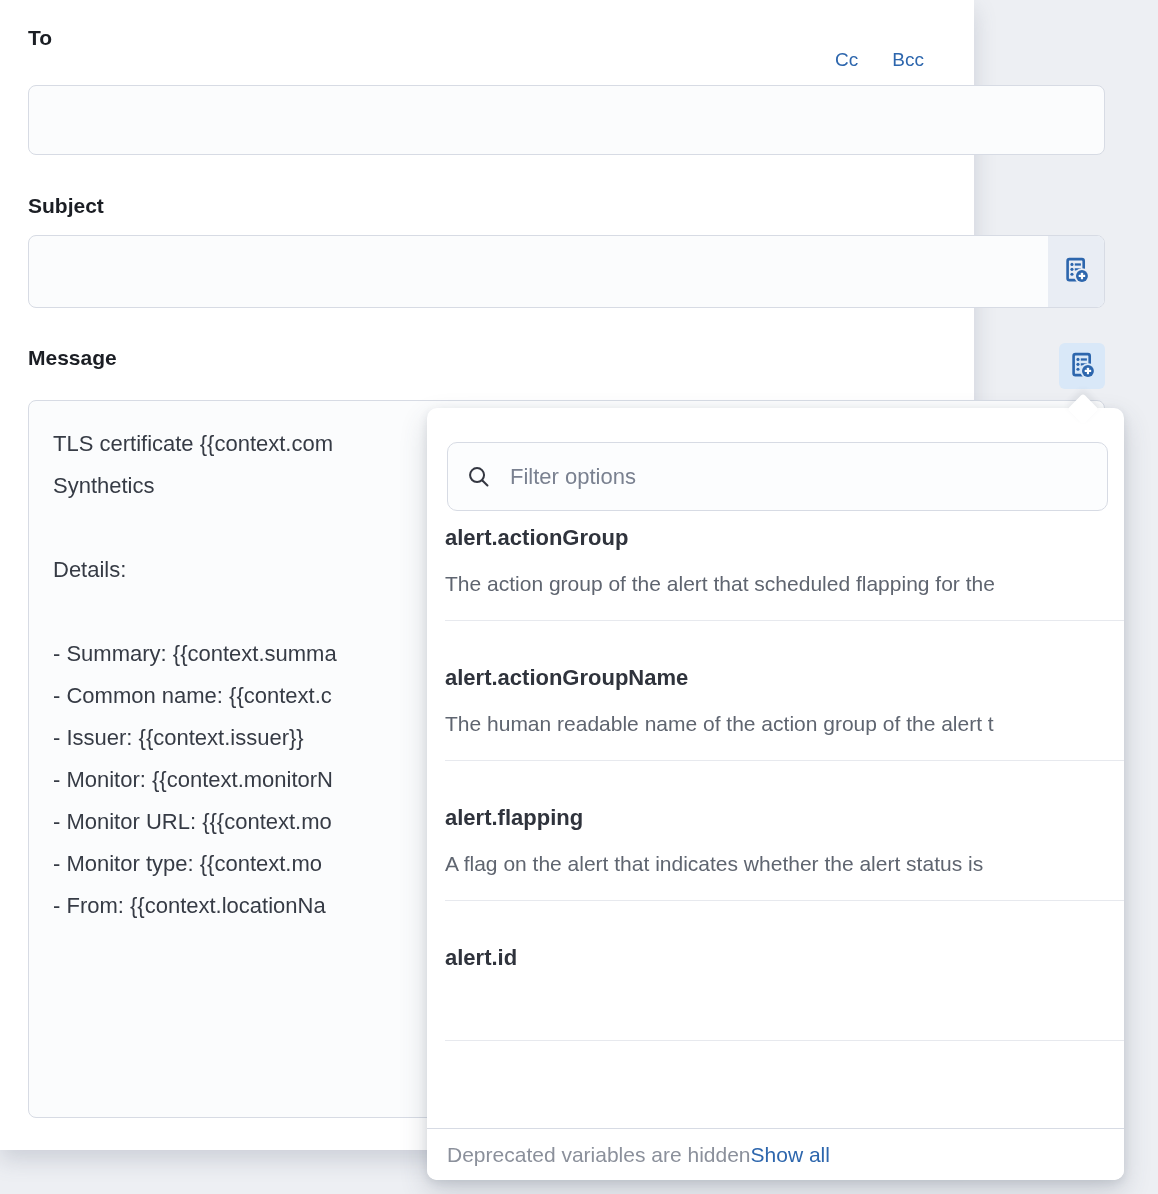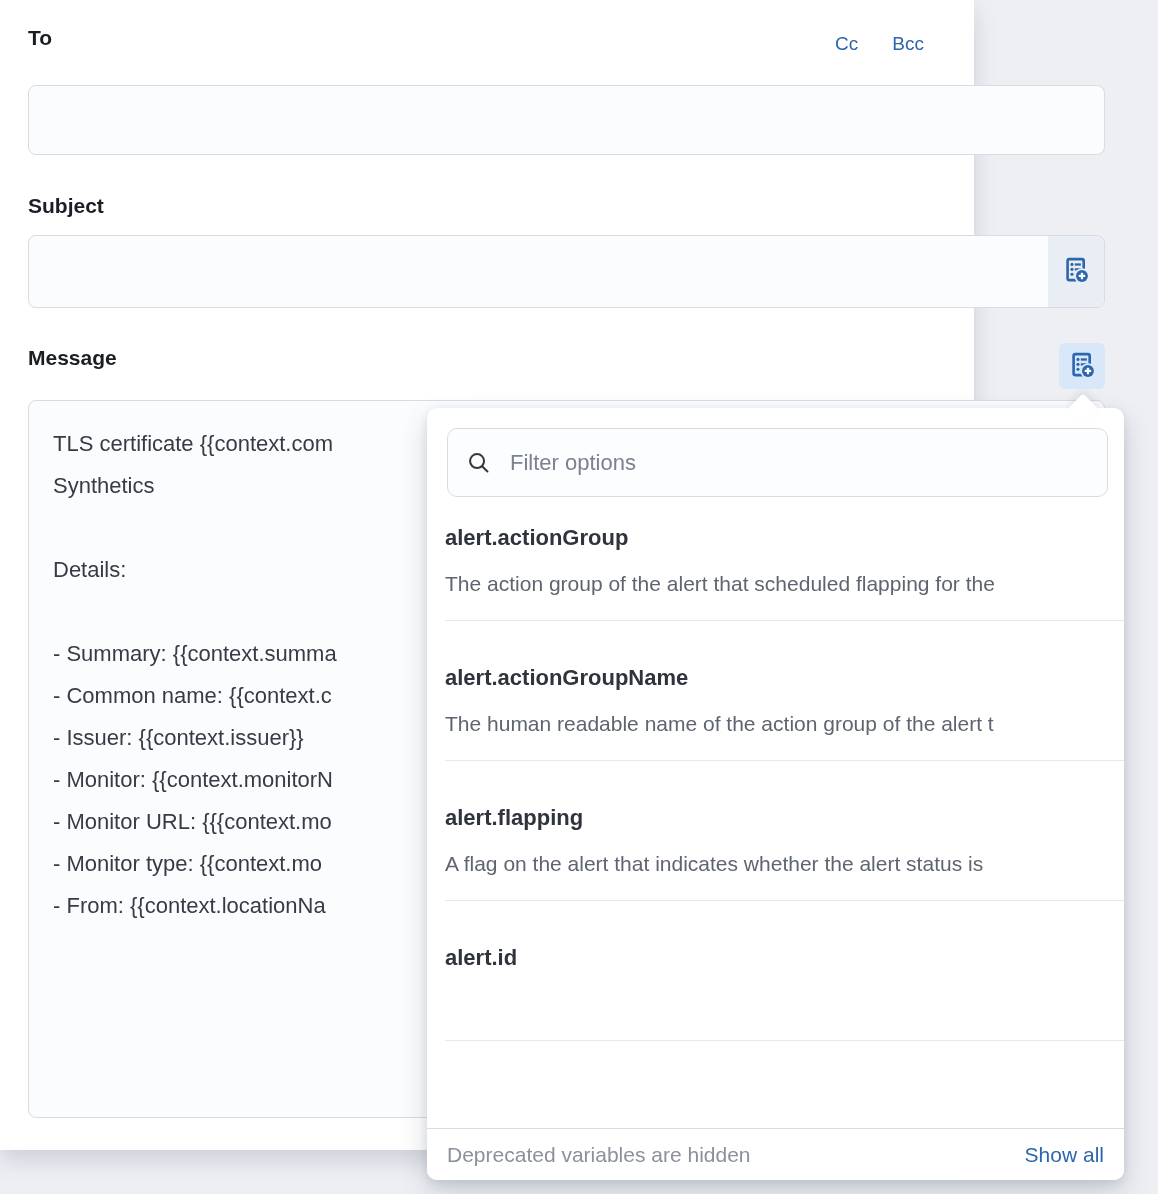--- a/index.html
+++ b/index.html
@@ -2,21 +2,21 @@
 <html><head>
 <meta charset="utf-8">
 <style>
   html,body{margin:0;padding:0;background:#e9ebef;}
   .page{position:relative;width:1158px;height:1194px;overflow:hidden;
         font-family:"Liberation Sans","DejaVu Sans",sans-serif;background:#edeff3;}
   
   .panel{position:absolute;left:0;top:0;width:974px;height:1150px;background:#ffffff;
          border-bottom-right-radius:8px;box-shadow:0 10px 22px rgba(90,100,122,.22);}
   .field-label{position:absolute;left:28px;font-size:21px;font-weight:700;color:#1b1e24;}
-  .cc-row{position:absolute;top:33px;right:50px;display:flex;gap:34px;font-size:19px;
+  .cc-row{position:absolute;top:49px;right:50px;display:flex;gap:34px;font-size:19px;
           color:#2d66ad;margin-left:19px;}
   .cc-row span{cursor:pointer;}
   .input{position:absolute;left:28px;width:1077px;background:#fbfcfd;
          border:1px solid #d7dbe4;border-radius:8px;box-sizing:border-box;}
   #to-input{top:85px;height:70px;}
   #subject-input{top:235px;height:73px;}
   .append{position:absolute;right:0;top:0;bottom:0;width:56px;background:#e9edf4;
           border-radius:0 7px 7px 0;display:flex;align-items:center;justify-content:center;}
   .icon-btn{display:flex;align-items:center;justify-content:center;border:none;
             background:transparent;cursor:pointer;padding:0;}
@@ -27,40 +27,40 @@
             padding:22px 24px;box-sizing:border-box;font-size:22px;line-height:42px;
             color:#363b45;overflow:hidden;cursor:text;}
   .msg-line{white-space:pre;min-height:42px;overflow:hidden;}
   
   .popover{position:absolute;left:427px;top:408px;width:697px;height:772px;background:#fff;
            border-radius:10px;
            box-shadow:0 12px 28px rgba(60,70,90,.20),0 3px 10px rgba(60,70,90,.12);}
   .arrow{position:absolute;top:-10px;right:30px;width:22px;height:22px;background:#fff;
          transform:rotate(45deg);border-radius:3px;
          box-shadow:-3px -3px 6px rgba(70,80,100,.10);}
-  .filter-wrap{position:absolute;left:20px;top:20px;width:661px;height:69px;
+  .filter-wrap{position:absolute;left:20px;top:34px;width:661px;height:69px;
                border:1px solid #d7dbe4;border-radius:10px;background:#fcfdfe;
                display:flex;align-items:center;gap:16px;padding:0 18px;box-sizing:border-box;}
   .filter-wrap input{border:none;outline:none;background:transparent;flex:1;
                      font-size:22px;color:#343741;font-family:inherit;}
   .filter-wrap input::placeholder{color:#7a8190;}
   .options{position:absolute;left:0;top:73px;width:100%;height:631px;overflow:hidden;}
   .option{position:relative;box-sizing:border-box;height:140px;padding:44px 20px 0 18px;
           cursor:pointer;}
   .option::after{content:"";position:absolute;left:18px;right:0;bottom:0;height:1px;
                  background:#e7e9ee;}
   .option-name{font-size:22px;font-weight:700;color:#2f333c;line-height:26px;
                white-space:nowrap;overflow:hidden;}
   .option-desc{margin-top:20px;font-size:21px;color:#5f6570;line-height:26px;
                white-space:nowrap;overflow:hidden;}
   .fade{position:absolute;left:1px;right:1px;top:652px;height:68px;pointer-events:none;
         background:linear-gradient(rgba(255,255,255,0),rgba(255,255,255,.92) 60%,#fff 88%);}
   .popover-footer{position:absolute;left:0;bottom:0;width:100%;height:52px;background:#fff;
                   border-top:1px solid #d7dbe4;border-radius:0 0 10px 10px;
-                  display:flex;align-items:center;justify-content:space-between;
+                  display:flex;align-items:center;
                   padding:0 20px;box-sizing:border-box;}
   .deprecated{font-size:21px;color:#8b909b;}
   .show-all{font-size:21px;color:#2d66ad;font-weight:400;cursor:pointer;}
 </style>
 </head>
 <body>
 
 <div class="page">
   <div class="panel">
 

